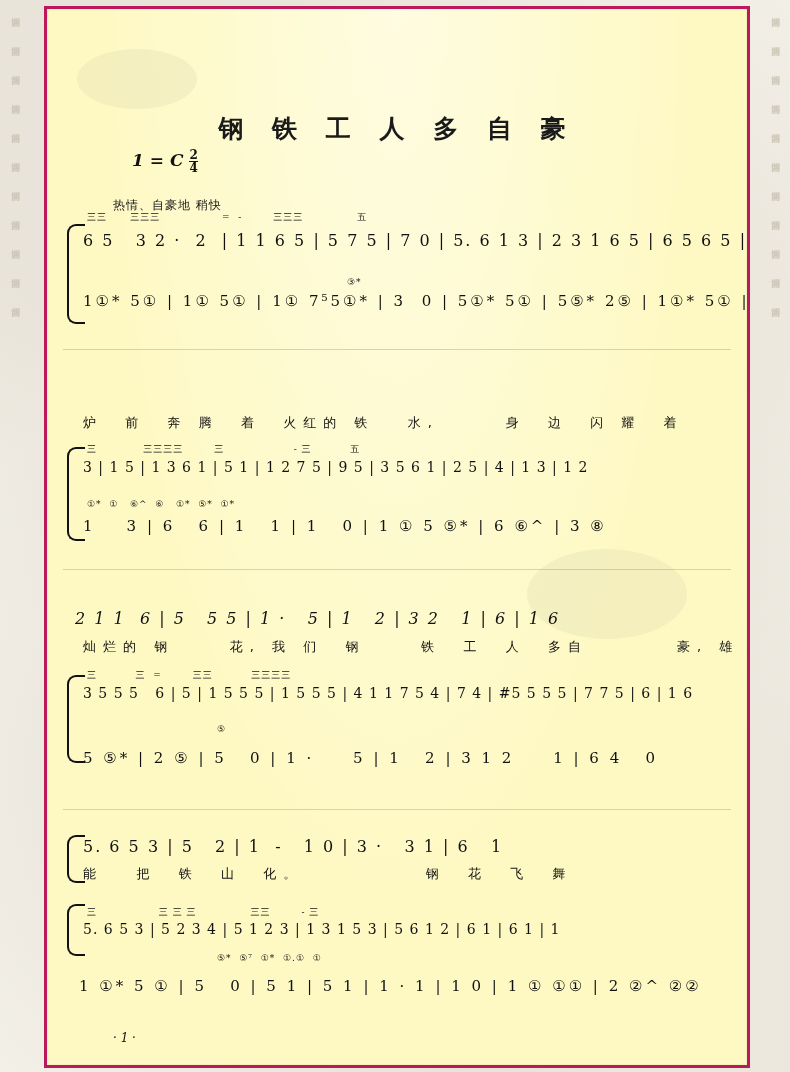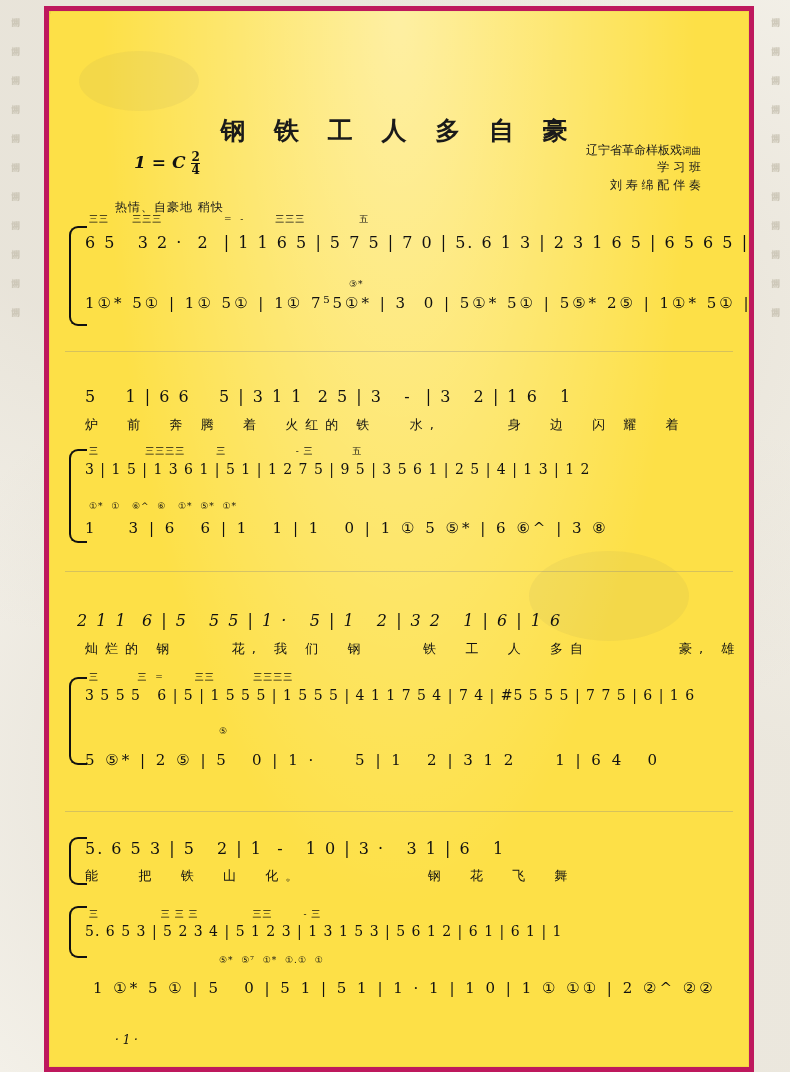--- a/index.html
+++ b/index.html
@@ -34,22 +34,22 @@
   .wm.right{right:2px;}
   .wm span{
     color:#c8c2b2;font-size:9px;line-height:1.05;
     writing-mode:vertical-rl;letter-spacing:1px;
     font-family:"DejaVu Sans","Liberation Sans",sans-serif;
     opacity:.85;
   }
   
   .sheet{
     position:absolute;left:44px;top:6px;width:700px;height:1056px;
-    background:#fde047;
-    border:5px solid #be185d;
+    background:#fef9c3;
+    border:3px solid #be185d;
     box-shadow:0 0 0 1px rgba(0,0,0,.04) inset;
     overflow:hidden;
   }
   .sheet:before{
     content:"";position:absolute;inset:0;
     background:
       linear-gradient(100deg, rgba(0,0,0,.045) 0 2px, transparent 2px 100%),
       radial-gradient(ellipse at 50% 0%, rgba(255,255,255,.5), transparent 60%);
     pointer-events:none;
   }
@@ -141,36 +141,30 @@
 
     <div class="smudge" style="left:30px;top:40px;width:120px;height:60px;"></div>
     <div class="smudge" style="left:480px;top:540px;width:160px;height:90px;"></div>
 
     <h1 class="title">钢 铁 工 人 多 自 豪</h1>
 
     <div class="keysig">
       <span>1 = C</span><span class="meter"><b>2</b><i>4</i></span>
     </div>
 
-    <div class="credits">
-      <div class="row"><span>辽宁省革命样板戏</span><span class="sm">词曲</span></div>
-      <div class="row"><span>学        习        班</span></div>
-      <div class="row"><span>刘    寿    绵 配 伴 奏</span></div>
-    </div>
 
     <div class="tempo">热情、自豪地  稍快</div>
 
     <div class="brace" style="left:20px;top:215px;height:96px;"></div>
     <div class="mrow tiny" style="left:40px;top:202px;">三三      三三三                =  -        三三三              五</div>
     <div class="mrow melody" style="left:36px;top:222px;">6 5   3 2 ·  2  | 1 1 6 5 | 5 7 5 | 7 0 | 5. 6 1 3 | 2 3 1 6 5 | 6 5 6 5 | 6 5 6 5</div>
     <div class="mrow tiny" style="left:300px;top:268px;">③*</div>
     <div class="mrow bass" style="left:36px;top:283px;">1①* 5① | 1① 5① | 1① 7⁵5①* | 3  0 | 5①* 5① | 5⑤* 2⑤ | 1①* 5① | 1① 5①</div>
     <div class="syshr" style="left:16px;top:340px;width:668px;"></div>
 
-    <div class="mrow melody" style="left:36px;top:376px;">5    1 | 6 6    5 | 3 1 1  2 5 | 3   -  | 3   2 | 1 6   1</div>
     <div class="mrow lyric" style="left:36px;top:405px;">炉  前  奔 腾  着  火红的 铁   水,      身  边  闪 耀  着</div>
     <div class="brace" style="left:20px;top:438px;height:90px;"></div>
     <div class="mrow tiny" style="left:40px;top:434px;">三            三三三三        三                  - 三          五</div>
     <div class="mrow accomp" style="left:36px;top:450px;">3 | 1 5 | 1 3 6 1 | 5 1 | 1 2 7 5 | 9 5 | 3 5 6 1 | 2 5 | 4 | 1 3 | 1 2</div>
     <div class="mrow tiny" style="left:40px;top:490px;">①*  ①   ⑥^  ⑥   ①*  ⑤*  ①*</div>
     <div class="mrow bass" style="left:36px;top:508px;">1    3 | 6   6 | 1   1 | 1   0 | 1 ① 5 ⑤* | 6 ⑥^ | 3 ⑧</div>
     <div class="syshr" style="left:16px;top:560px;width:668px;"></div>
 
     <div class="mrow melody" style="left:28px;top:600px;font-style:italic;">2 1 1  6 | 5   5 5 | 1 ·   5 | 1   2 | 3 2   1 | 6 | 1 6</div>
     <div class="mrow lyric" style="left:36px;top:629px;">灿烂的 钢     花, 我 们  钢     铁  工  人  多自        豪, 雄 心</div>
@@ -181,18 +175,18 @@
     <div class="mrow bass" style="left:36px;top:740px;">5 ⑤* | 2 ⑤ | 5   0 | 1 ·     5 | 1   2 | 3 1 2     1 | 6 4   0</div>
     <div class="syshr" style="left:16px;top:800px;width:668px;"></div>
 
     <div class="brace" style="left:20px;top:826px;height:44px;"></div>
     <div class="mrow melody" style="left:36px;top:828px;">5. 6 5 3 | 5   2 | 1  -   1 0 | 3 ·   3 1 | 6   1</div>
     <div class="mrow lyric" style="left:36px;top:856px;">能   把  铁  山  化。           钢  花  飞  舞</div>
     <div class="brace" style="left:20px;top:895px;height:48px;"></div>
     <div class="mrow tiny" style="left:40px;top:888px;margin-top:9px;">三                三 三 三              三三        - 三</div>
     <div class="mrow accomp" style="left:36px;top:904px;margin-top:8px;">5. 6 5 3 | 5 2 3 4 | 5 1 2 3 | 1 3 1 5 3 | 5 6 1 2 | 6 1 | 6 1 | 1</div>
     <div class="mrow tiny" style="left:170px;top:944px;">⑤*  ⑤⁷  ①*  ①.①  ①</div>
-    <div class="mrow bass" style="left:44px;top:968px;text-align:right;">1 ①* 5 ① | 5   0 | 5 1 | 5 1 | 1 · 1 | 1 0 | 1 ① ①① | 2 ②^ ②②</div>
+    <div class="mrow bass" style="left:32px;top:968px;text-align:right;">1 ①* 5 ① | 5   0 | 5 1 | 5 1 | 1 · 1 | 1 0 | 1 ① ①① | 2 ②^ ②②</div>
 
     <div class="pagenum">· 1 ·</div>
 
   </div>
 </div>
 
 </body></html>

